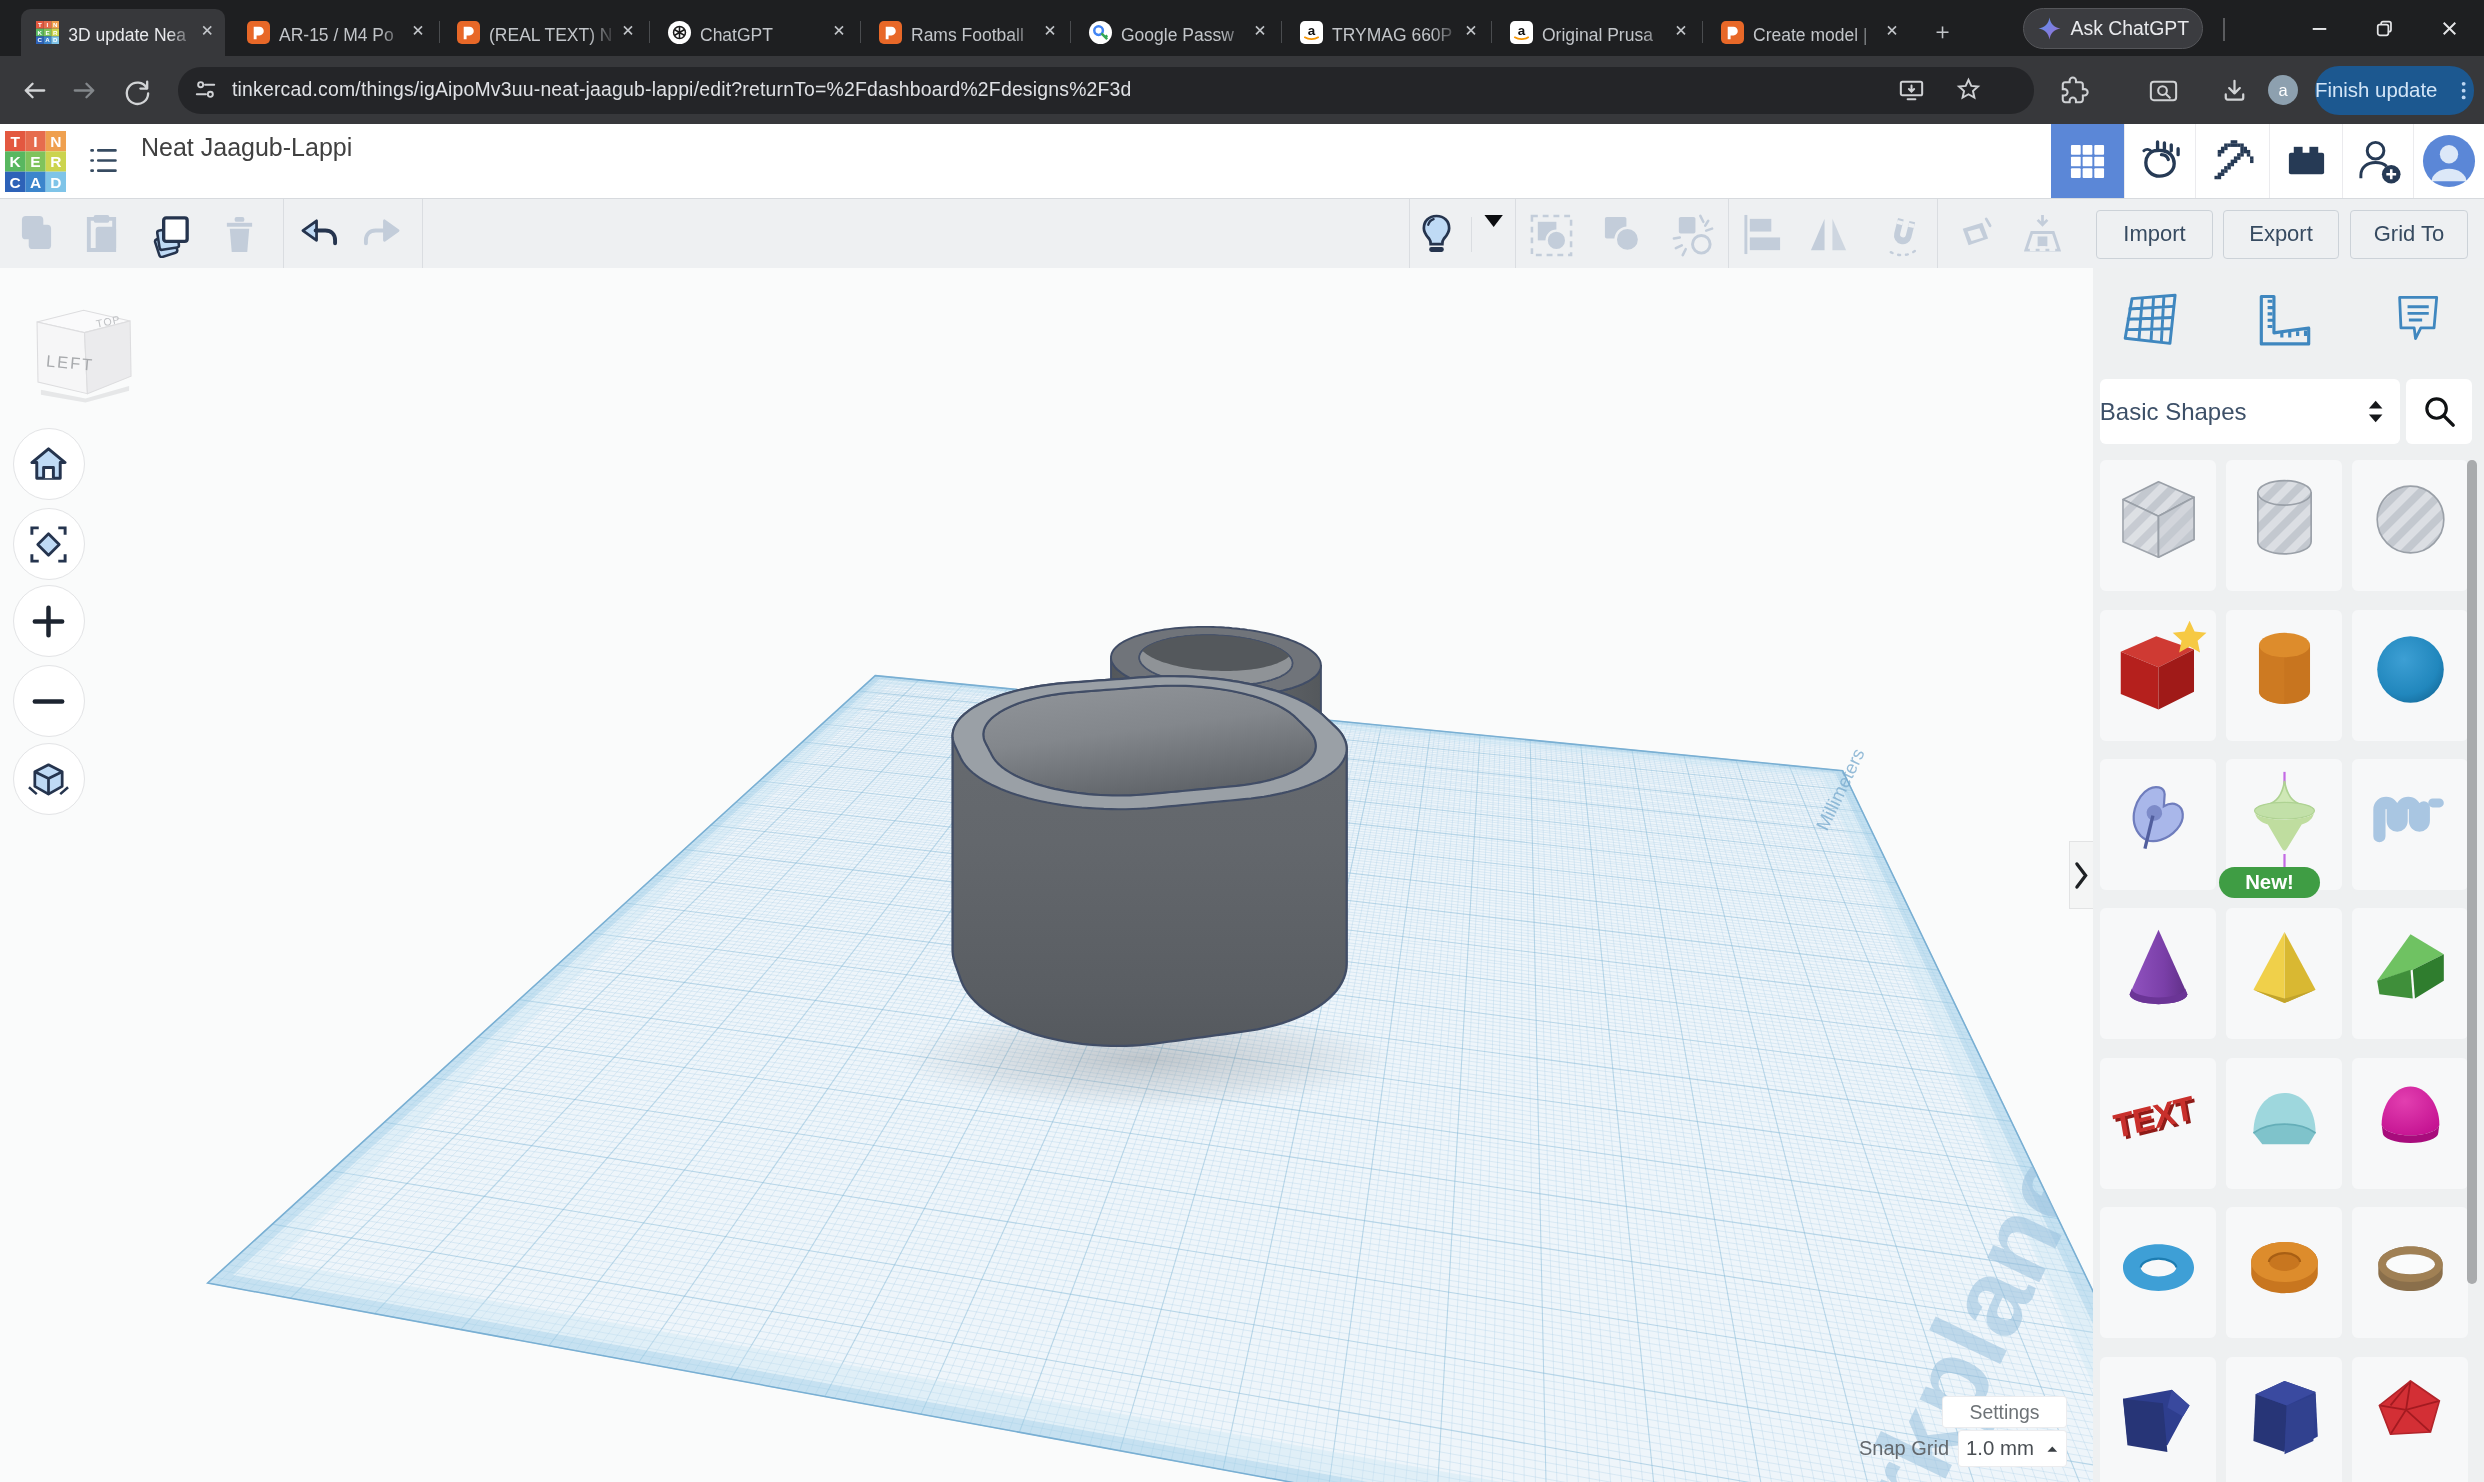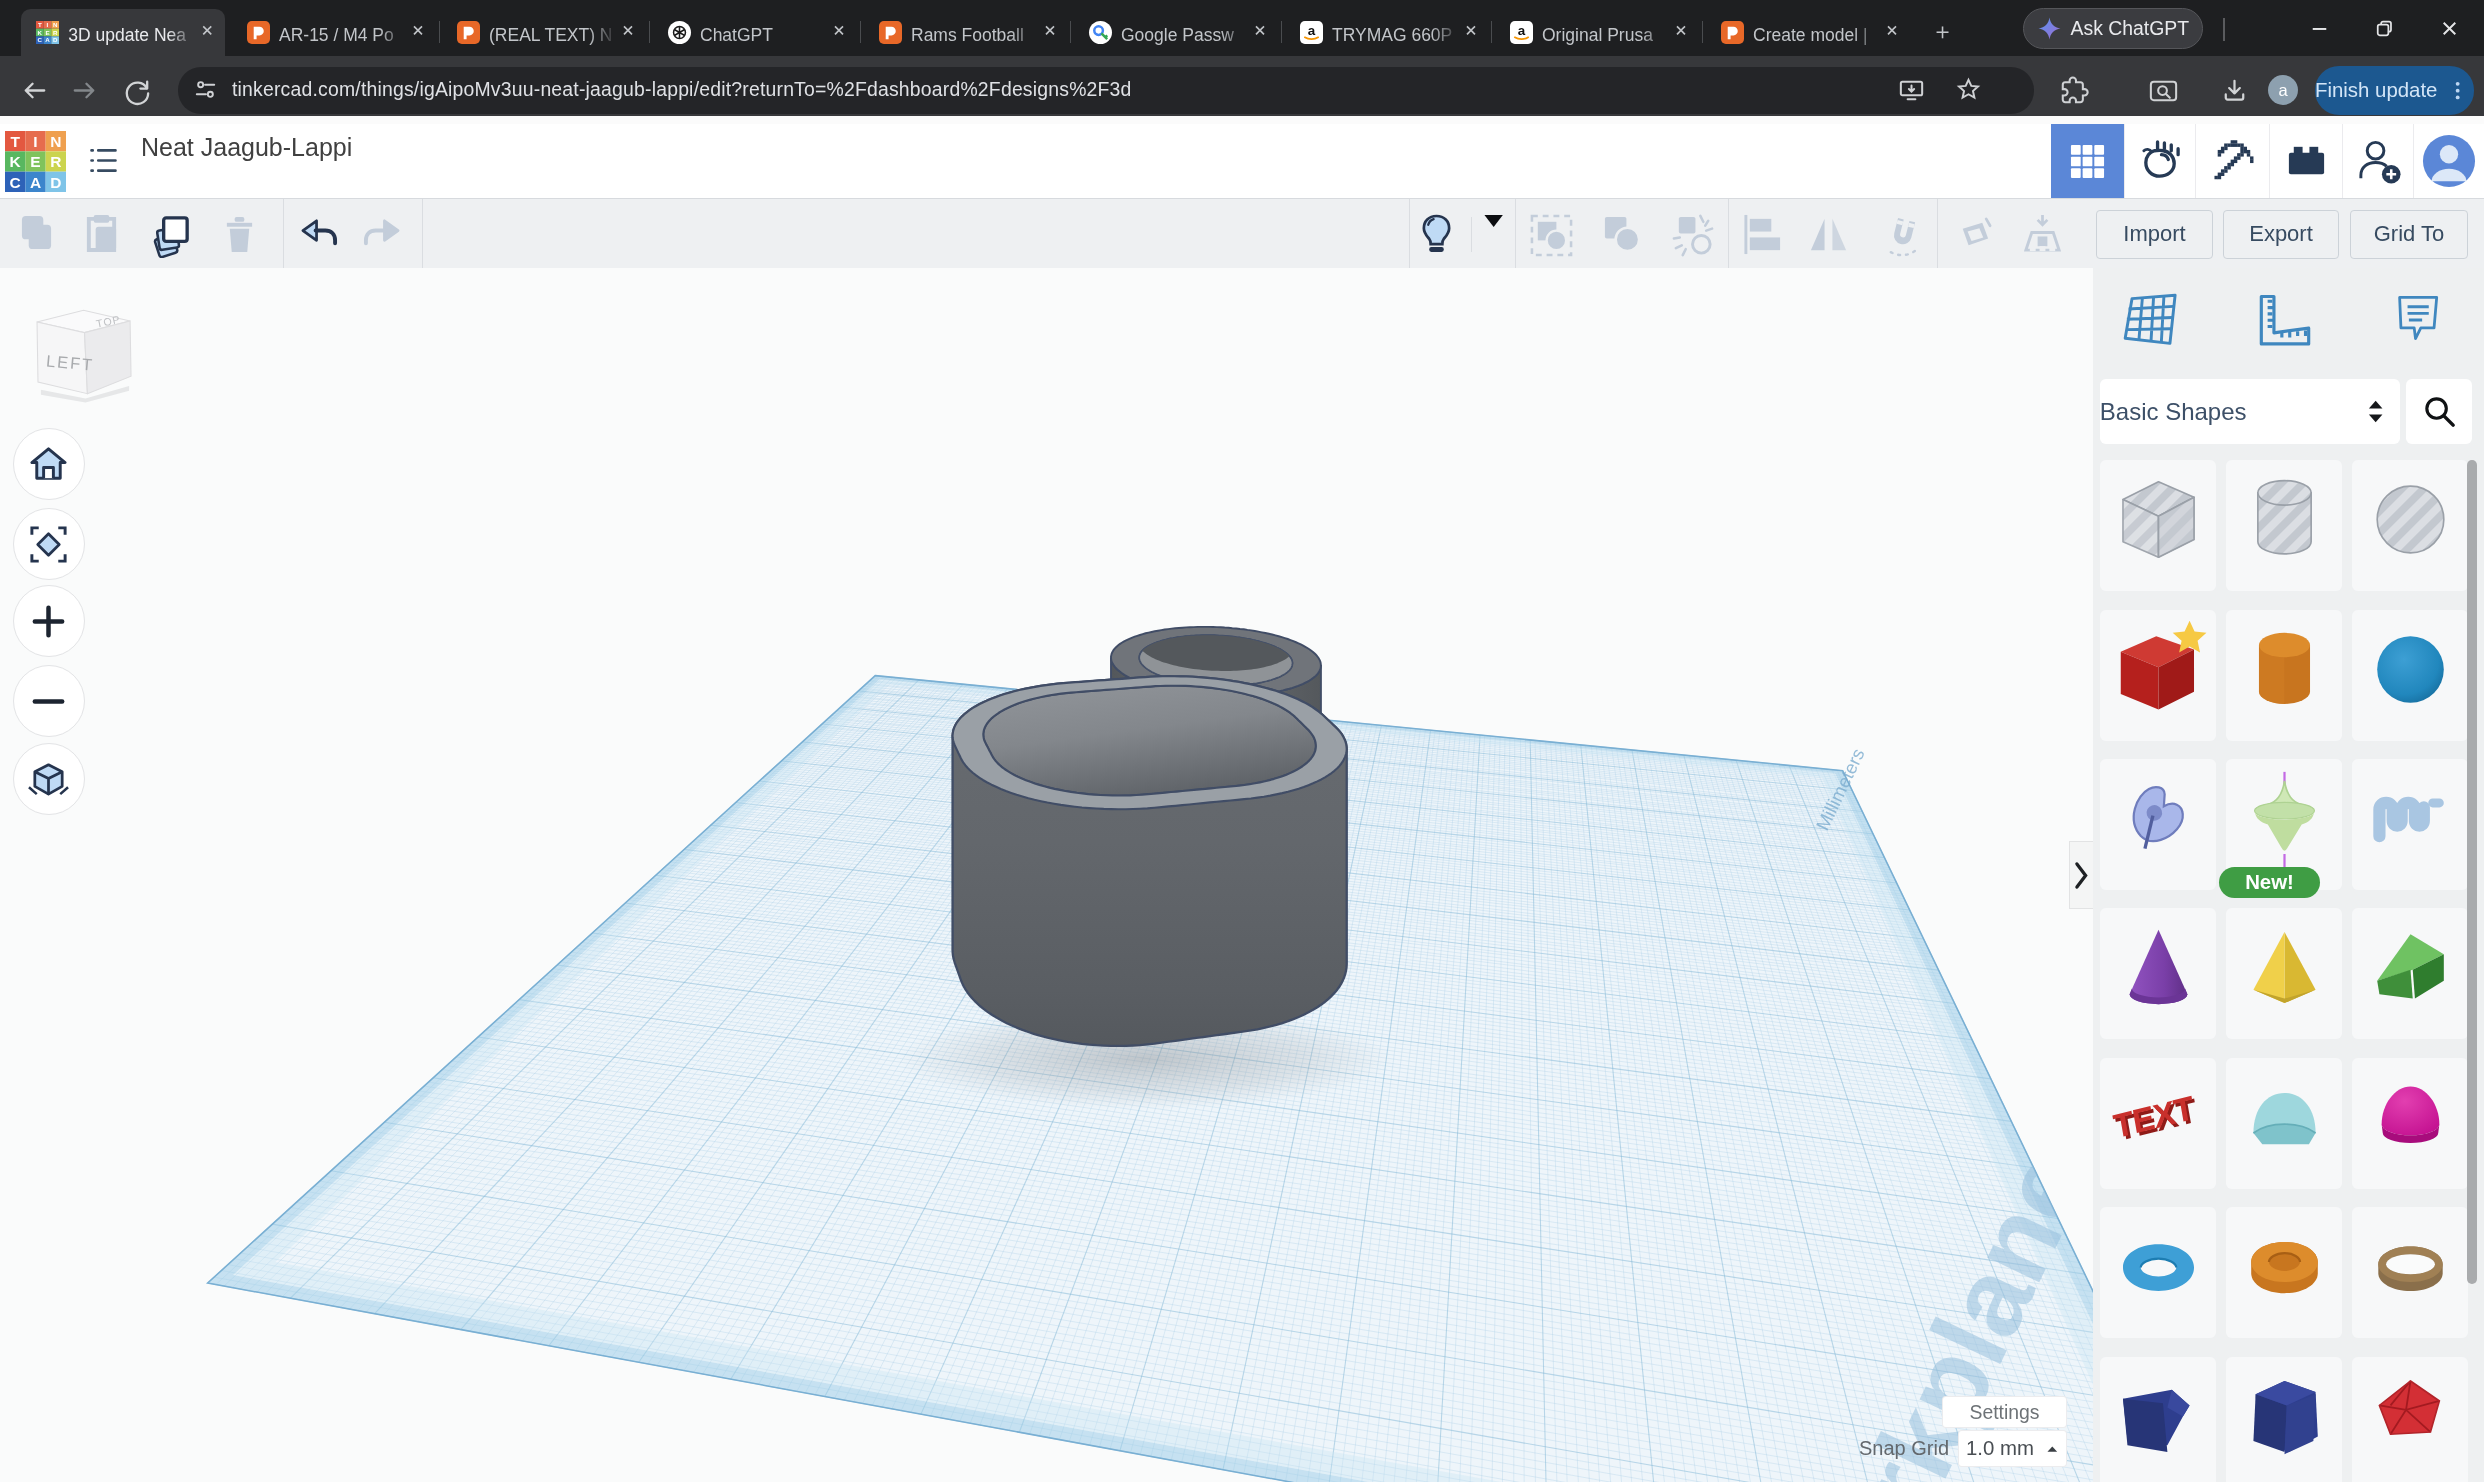--- a/index.html
+++ b/index.html
@@ -8,27 +8,27 @@
 .tab.active{background:#37383b;color:#e9eaed}
 .tabtitle{position:absolute;left:47px;top:16.5px;font-size:17.5px;white-space:nowrap;width:128px;overflow:hidden;-webkit-mask-image:linear-gradient(90deg,#000 78%,transparent);mask-image:linear-gradient(90deg,#000 78%,transparent)}
 
 .tabx{position:absolute;right:11.6px;top:13.6px;font-size:15.5px;color:#c2c5c9}
 .tabsep{position:absolute;top:21.3px;width:1px;height:21.3px;background:#4a4c4f}
 .fav{position:absolute;width:23px;height:23px}
 .newtab{position:absolute;left:1931px;top:15.5px;font-size:23px;color:#c2c5c9}
 .gemini{position:absolute;left:2023px;top:7.8px;width:180px;height:41px;background:#3b3c40;border:1px solid #55565a;border-radius:20.4px;display:flex;align-items:center;justify-content:center;gap:8.7px;color:#e9eaed;font-size:19.4px}
 .gemsep{position:absolute;left:2223px;top:17.5px;width:1.9px;height:23px;background:#5a5b5e}
 .winbtn{position:absolute;top:13.6px;width:29px;height:29px}
-.addrbar{position:absolute;left:0;top:56px;width:2484px;height:60px;background:#37383b}
+.addrbar{position:absolute;left:0;top:56px;width:2484px;height:68px;background:#37383b}
 .navic{position:absolute;top:17.5px}
 .urlpill{position:absolute;left:178px;top:10.7px;width:1856px;height:47px;border-radius:23px;background:#242528}
 .urltext{position:absolute;left:54px;top:11.6px;font-size:19.4px;color:#dfe1e5;letter-spacing:0.2px}
 .pillic{position:absolute;top:7.8px}
 .avatar{position:absolute;left:2268px;top:79px;width:30px;height:30px;border-radius:50%;background:#8da0af;color:#fff;font-size:16.5px;text-align:center;line-height:30px;top:19.4px;left:2268px}
-.finish{position:absolute;left:2315px;top:9.7px;width:159px;height:49px;border-radius:24px;background:#1c5890;color:#d3e5f7;font-size:20.4px;display:flex;align-items:center;justify-content:flex-start}
+.finish{position:absolute;left:2315px;top:9.7px;width:159px;height:49px;border-radius:24px;background:#1c5890;color:#d3e5f7;font-size:20.4px;display:flex;align-items:center;justify-content:space-between}
 .tkheader{position:absolute;left:0;top:124px;width:2484px;height:74px;background:#ffffff}
 .tklogo{position:absolute;left:4.9px;top:6.8px}
 .tklist{position:absolute;left:90px;top:23px}
 .tktitle{position:absolute;left:141px;top:9px;font-size:25px;font-weight:normal;color:#404040}
 .tkbtn{position:absolute;top:0;height:74px;display:flex;align-items:center;justify-content:center;border-left:1px solid #ebebee}
 .tkbtn.blue{background:#5b87d7;border-left:none}
 .toolbar{position:absolute;left:0;top:198px;width:2484px;height:70px;background:#eef0f2;border-top:1px solid #d7dade}
 .tbic{position:absolute;top:13.6px}
 .tsep{position:absolute;top:0;width:1px;height:70px;background:#dadde1}
 .tsep.short{top:17.5px;height:35px}

